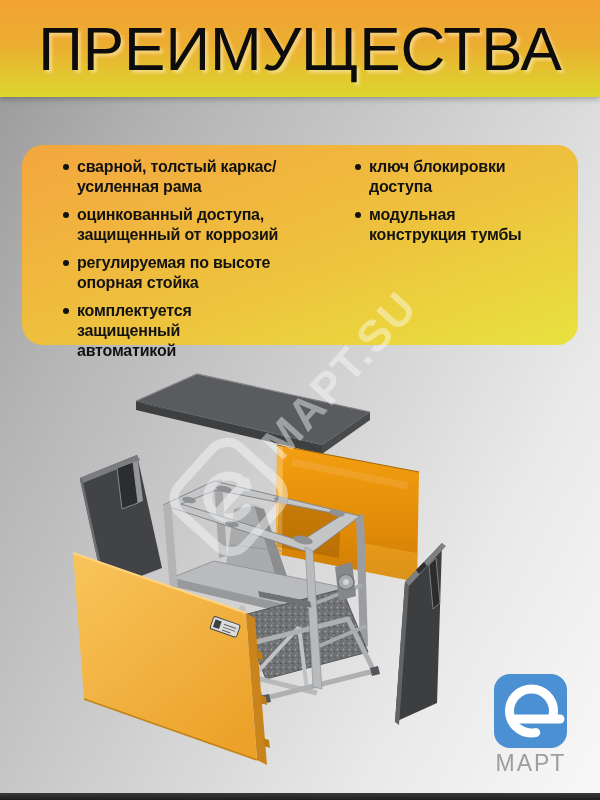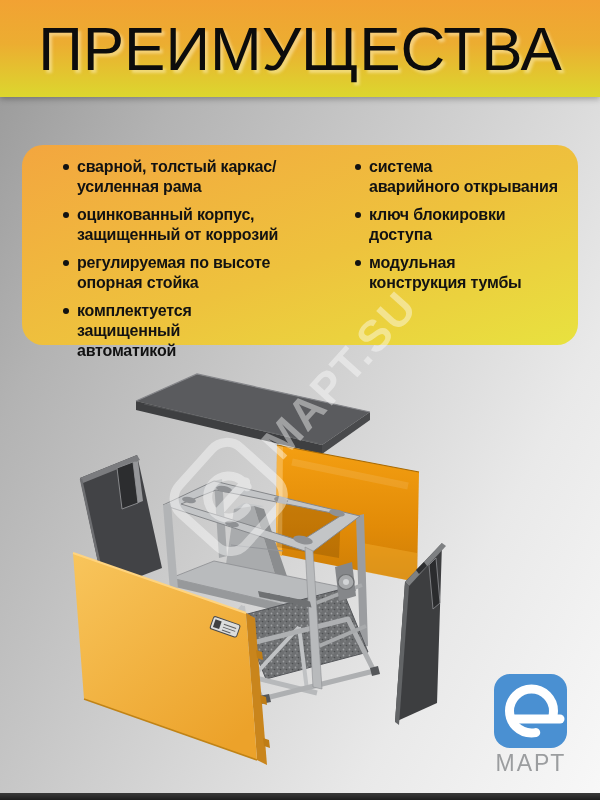--- a/index.html
+++ b/index.html
@@ -41,30 +41,28 @@
 <div class="page">
 
   <header class="banner">
     <h1>ПРЕИМУЩЕСТВА</h1>
   </header>
 
   <section class="card">
     <ul class="colL">
       <li>сварной, толстый каркас/
 усиленная рама</li>
-      <li>оцинкованный корпус,
+      <li>оцинкованный доступа,
 защищенный от коррозий</li>
       <li>регулируемая по высоте
 опорная стойка</li>
       <li>комплектуется
 защищенный автоматикой</li>
     </ul>
     <ul class="colR">
-      <li>система
-аварийного открывания</li>
       <li>ключ блокировки
 доступа</li>
       <li>модульная
 конструкция тумбы</li>
     </ul>
   </section>
 
   <svg class="illu" viewBox="0 0 600 800">
     <defs>
       <linearGradient id="ygrad" x1="0%" y1="0%" x2="75%" y2="100%">

